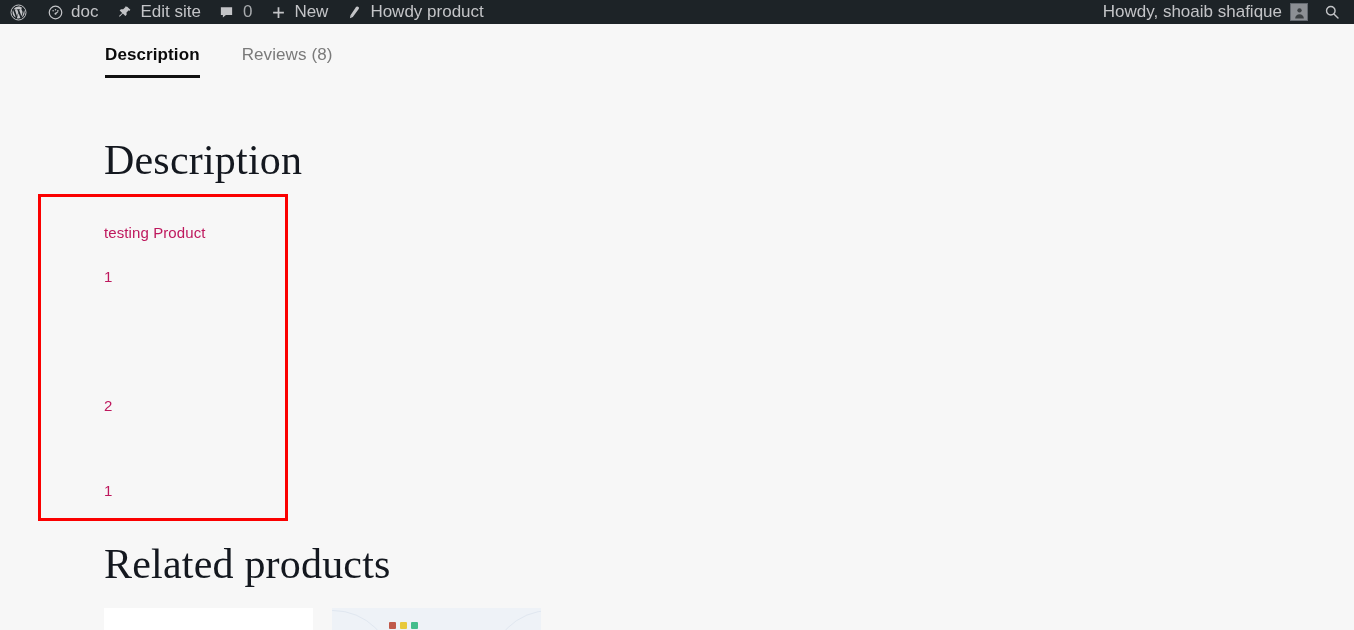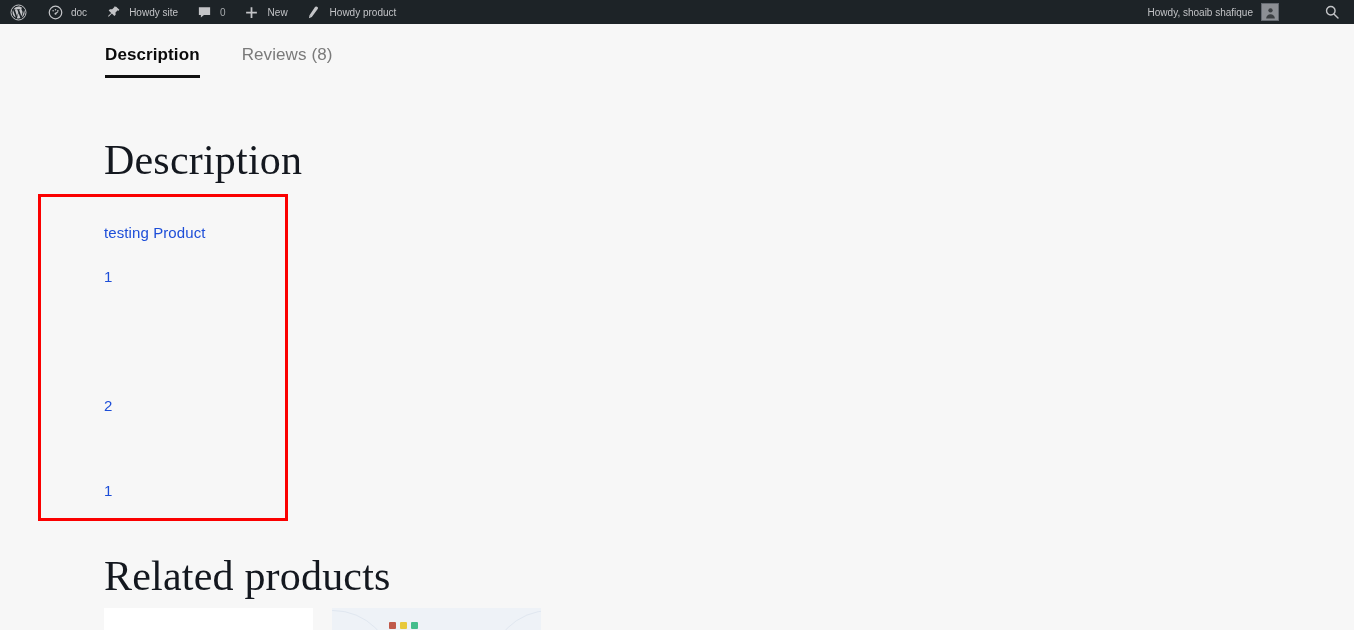--- a/index.html
+++ b/index.html
@@ -18,36 +18,35 @@
   
   #admin-bar {
     position: absolute;
     top: 0; left: 0;
     width: 1354px;
     height: 24px;
     background: #1d2327;
     display: flex;
     align-items: center;
     color: #c3c4c7;
-    font-size: 10px;
+    font-size: 17px;
     z-index: 50;
   }
   .ab-left {
     display: flex;
     align-items: center;
     height: 24px;
   }
   .ab-right {
     position: absolute;
     right: 0;
     top: 0;
     height: 24px;
     display: flex;
     align-items: center;
-    gap: 29px;
   }
   .ab-item {
     display: flex;
     align-items: center;
     height: 24px;
     padding: 0 8px;
     cursor: pointer;
     white-space: nowrap;
     color: #c3c4c7;
   }
@@ -132,40 +131,39 @@
     margin: 0;
     letter-spacing: 0.2px;
   }
   #heading-description {
     top: 112px;
     font-size: 42px;
   }
   #heading-related {
     top: 516px;
     font-size: 42px;
-    margin-top: 12px;
   }
 
   
   #annotation-box {
     position: absolute;
     left: 38px;
     top: 170px;
     width: 250px;
     height: 327px;
     border: 3px solid #fb0000;
     box-sizing: border-box;
   }
 
   
   .desc-line {
     position: absolute;
     left: 104px;
     font-size: 15px;
-    color: #1d4ed8;
+    color: #be185d;
     letter-spacing: 0.1px;
   }
   #desc-title { top: 200px; }
   #desc-item-1 { top: 244px; }
   #desc-item-2 { top: 373px; }
   #desc-item-3 { top: 458px; }
 
   
   #related-grid {
     position: absolute;
@@ -248,21 +246,21 @@
       </span>
       <span class="ab-label">doc</span>
     </div>
 
     <div class="ab-item">
       <span class="ab-icon">
         <svg width="15" height="15" viewBox="0 0 24 24">
           <path fill="#c3c4c7" d="M16.3 2.6 21.4 7.7l-1.7 1.7-.9-.9-3.6 3.6.2 3.6-2 2-4-4-5.1 5.1-1.1-1.1 5.1-5.1-4-4 2-2 3.6.2 3.6-3.6-.9-.9z"></path>
         </svg>
       </span>
-      <span class="ab-label">Howdy site</span>
+      <span class="ab-label">Edit site</span>
     </div>
 
     <div class="ab-item">
       <span class="ab-icon">
         <svg width="15" height="15" viewBox="0 0 24 24">
           <path fill="#c3c4c7" d="M3 3.6h18v12.2h-9.9L6.2 20v-4.2H3z"></path>
         </svg>
       </span>
       <span class="ab-count">0</span>
     </div>

